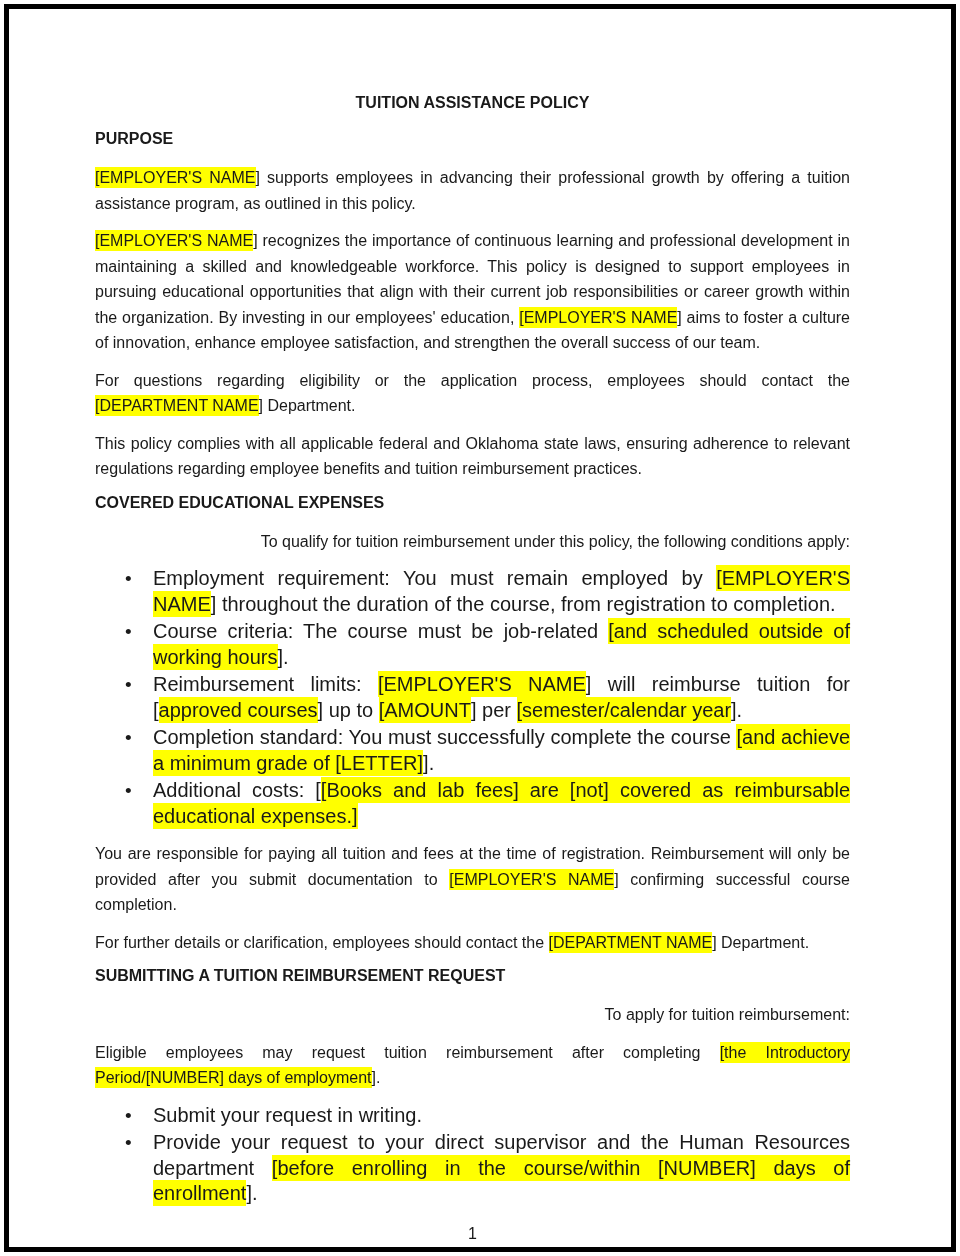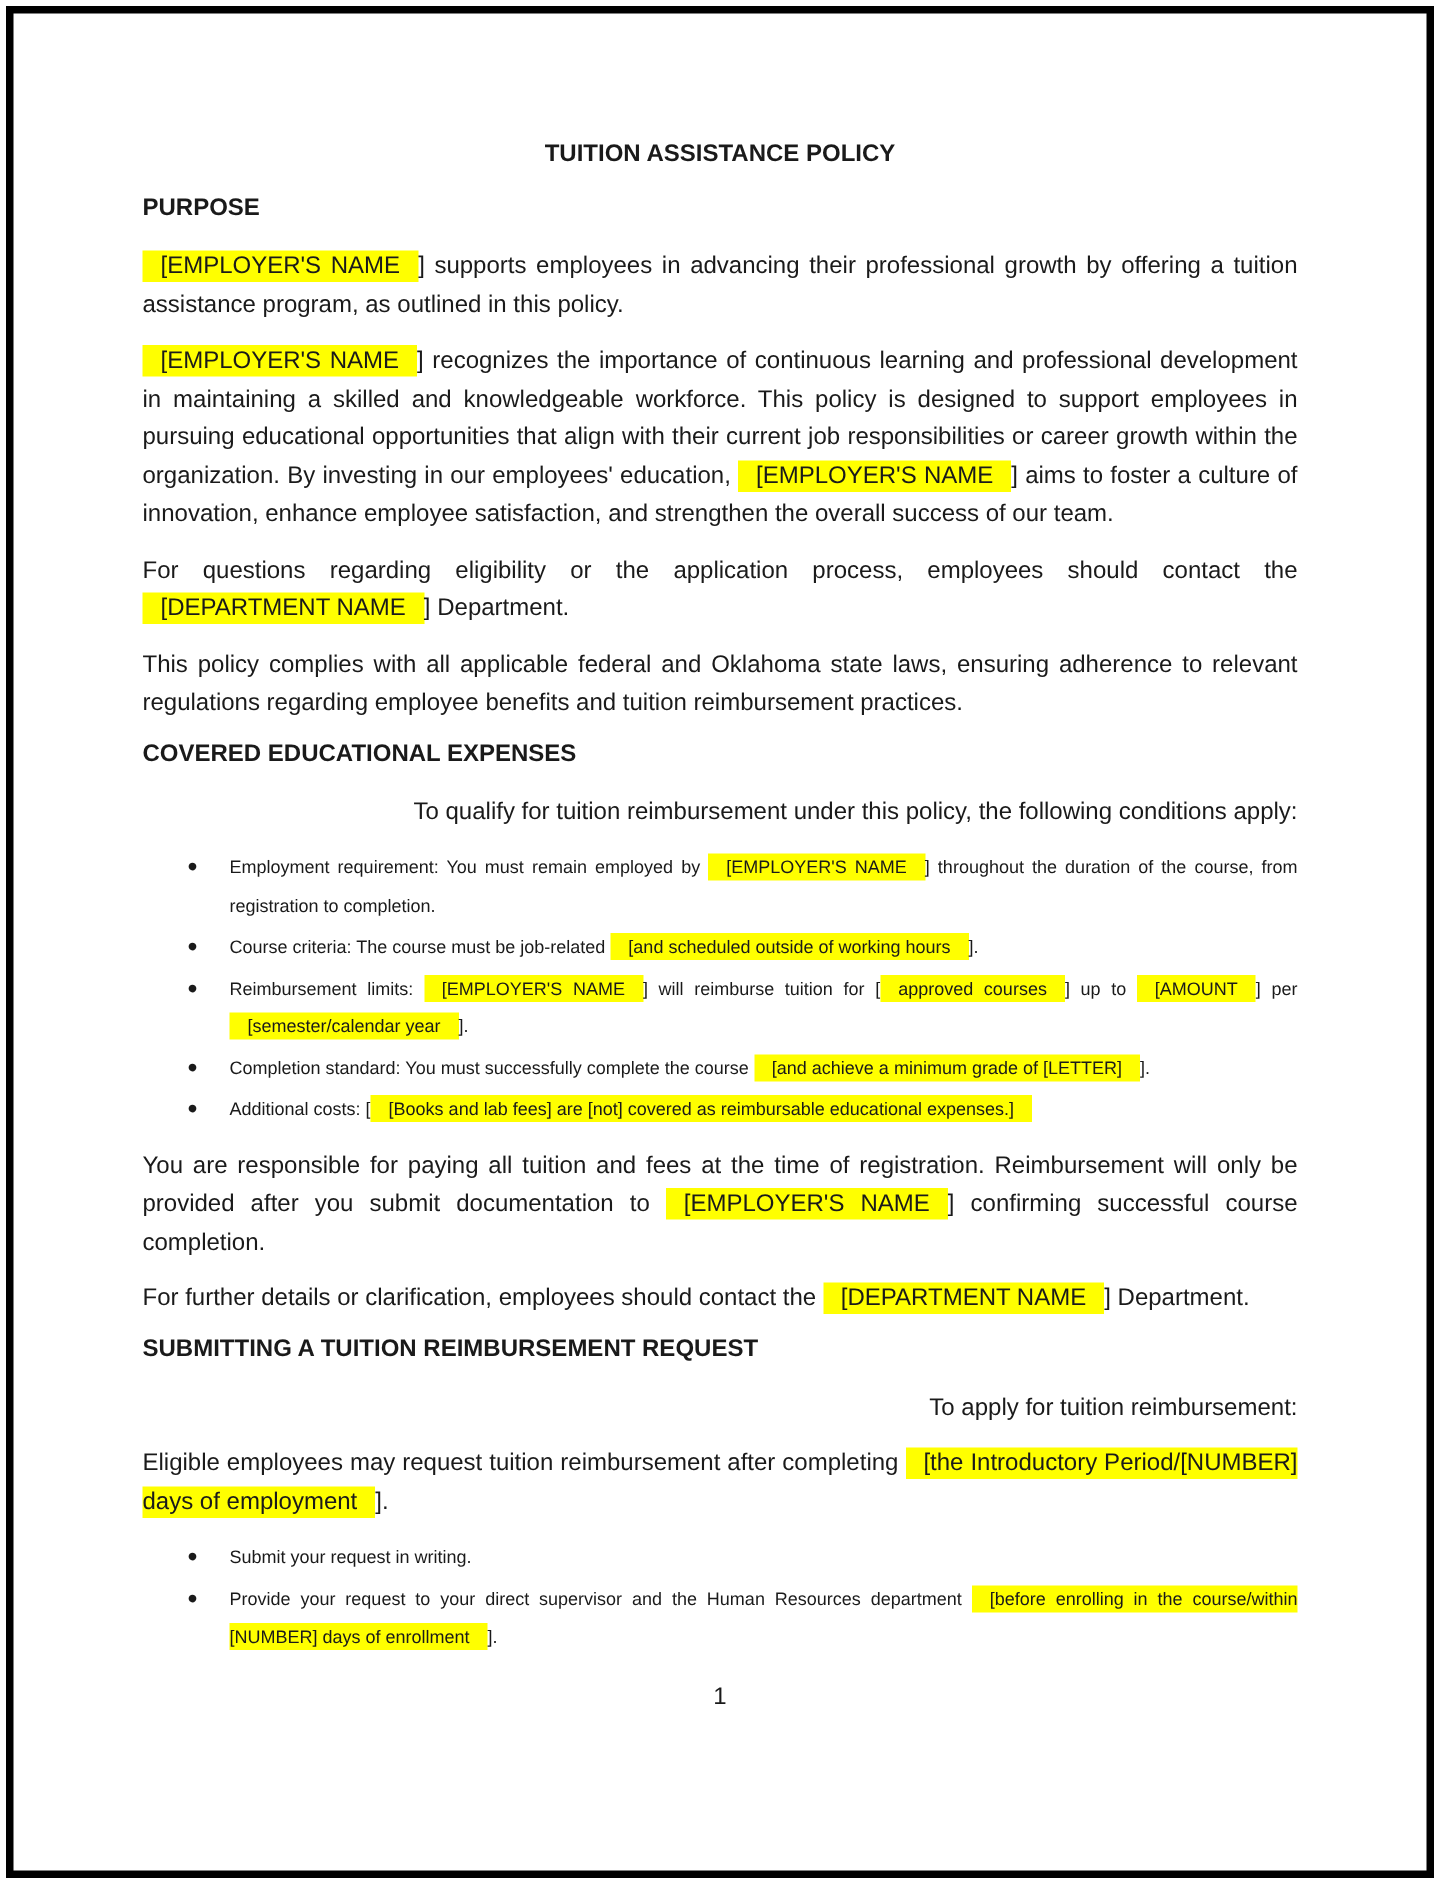--- a/index.html
+++ b/index.html
@@ -18,21 +18,21 @@
   }
   .frame {
     position: absolute;
     inset: 4px;
     border: 5px solid var(--border-color, #000000);
     pointer-events: none;
   }
   .content {
     position: absolute;
     left: 95px;
-    right: 95px;
+    right: 110px;
     top: 94px;
   }
   .doc-title {
     font-size: 16px;
     font-weight: bold;
     text-align: center;
     margin: 0 0 18px 0;
   }
   .heading {
     font-size: 16px;
@@ -51,39 +51,39 @@
   p.nojust {
     text-align: right;
   }
   ul.bullets {
     list-style: none;
     margin: 2px 0 12px 0;
     padding: 0;
   }
   ul.bullets li {
     position: relative;
-    font-size: 12px;
+    font-size: 20px;
     line-height: 25.5px;
     text-align: justify;
     padding-left: 58px;
     margin: 0 0 2px 0;
   }
   ul.bullets li::before {
     content: "\2022";
     position: absolute;
     left: 30px;
     top: 0;
     font-size: 19px;
     line-height: 25.5px;
     color: var(--text-color, #1a1a1a);
   }
   mark.hl {
     background: var(--hl-color, #ffff00);
     color: inherit;
-    padding: 2px 12px;
+    padding: 2px 0;
   }
   .footer-pagenum {
     font-size: 16px;
     line-height: 25.5px;
     text-align: center;
     margin-top: 14px;
   }
 </style>
 </head>
 <body>

